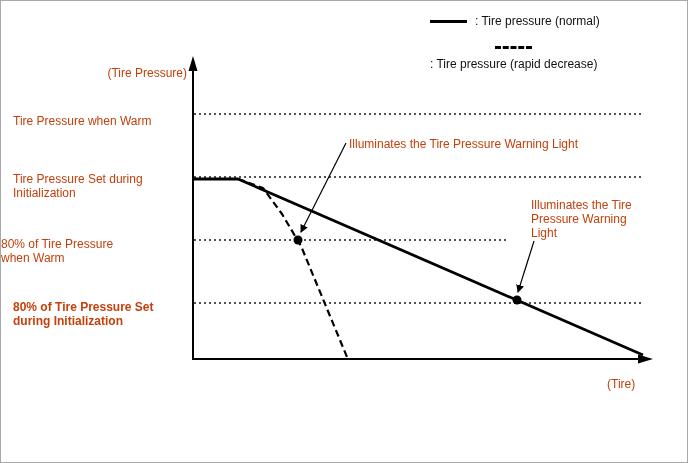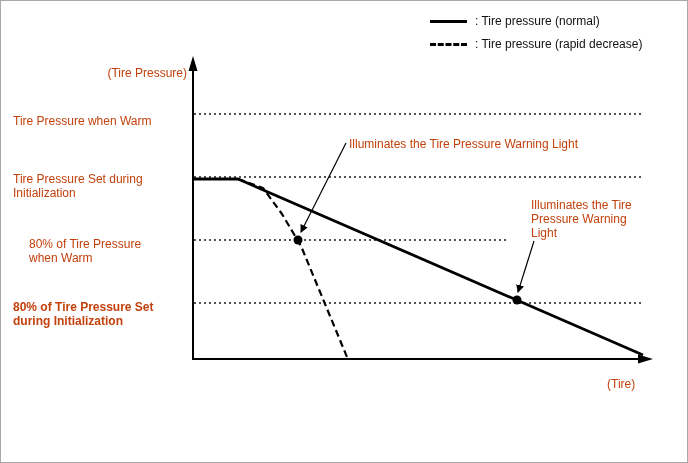--- a/index.html
+++ b/index.html
@@ -78,29 +78,29 @@
     <circle cx="516" cy="299" r="4.5" fill="#000"></circle>
 
     <line x1="345" y1="142" x2="300" y2="231" stroke="#000" stroke-width="1.2" marker-end="url(#arr)"></line>
     <line x1="533" y1="240" x2="517" y2="291" stroke="#000" stroke-width="1.2" marker-end="url(#arr)"></line>
   </svg>
 
   <div class="legend-row" style="left:429px; top:13px;">
     <span class="sample"></span>
     <span class="lbl">: Tire pressure (normal)</span>
   </div>
-  <div class="legend-row" style="left:429px; top:36px;">
+  <div class="legend-row" style="left:429px; top:45px;flex-direction:column;">
     <span class="sample dashed"></span>
     <span class="lbl">: Tire pressure (rapid decrease)</span>
   </div>
 
   <div class="txt right" style="left:16px; top:57px; width:170px;">(Tire Pressure)</div>
   <div class="txt" style="left:606px; top:368px; width:70px;">(Tire)</div>
 
   <div class="txt" style="left:12px; top:105px; width:172px;">Tire Pressure when Warm</div>
   <div class="txt" style="left:12px; top:163px; width:152px;">Tire Pressure Set during Initialization</div>
-  <div class="txt" style="left:28px; top:228px; width:132px;">80% of Tire Pressure when Warm</div>
+  <div class="txt" style="left:0; top:228px; width:132px;">80% of Tire Pressure when Warm</div>
   <div class="txt" style="left:12px; top:291px; width:152px;font-weight:bold;">80% of Tire Pressure Set during Initialization</div>
 
   <div class="txt" style="left:348px; top:128px; width:250px;">Illuminates the Tire Pressure Warning Light</div>
   <div class="txt" style="left:530px; top:189px; width:122px;">Illuminates the Tire Pressure Warning Light</div>
 
 </div>
 
 </body></html>

